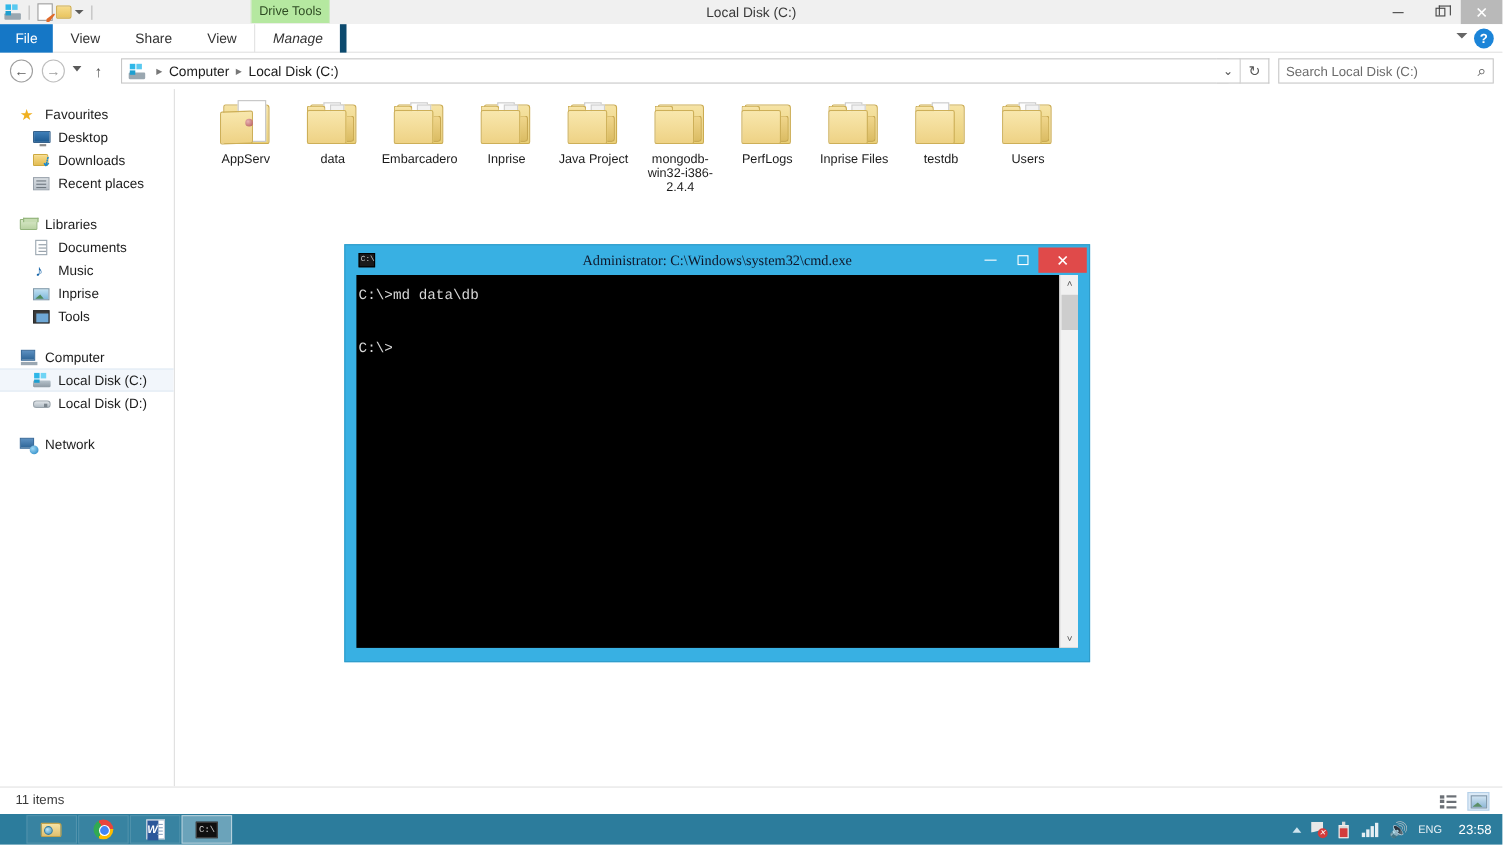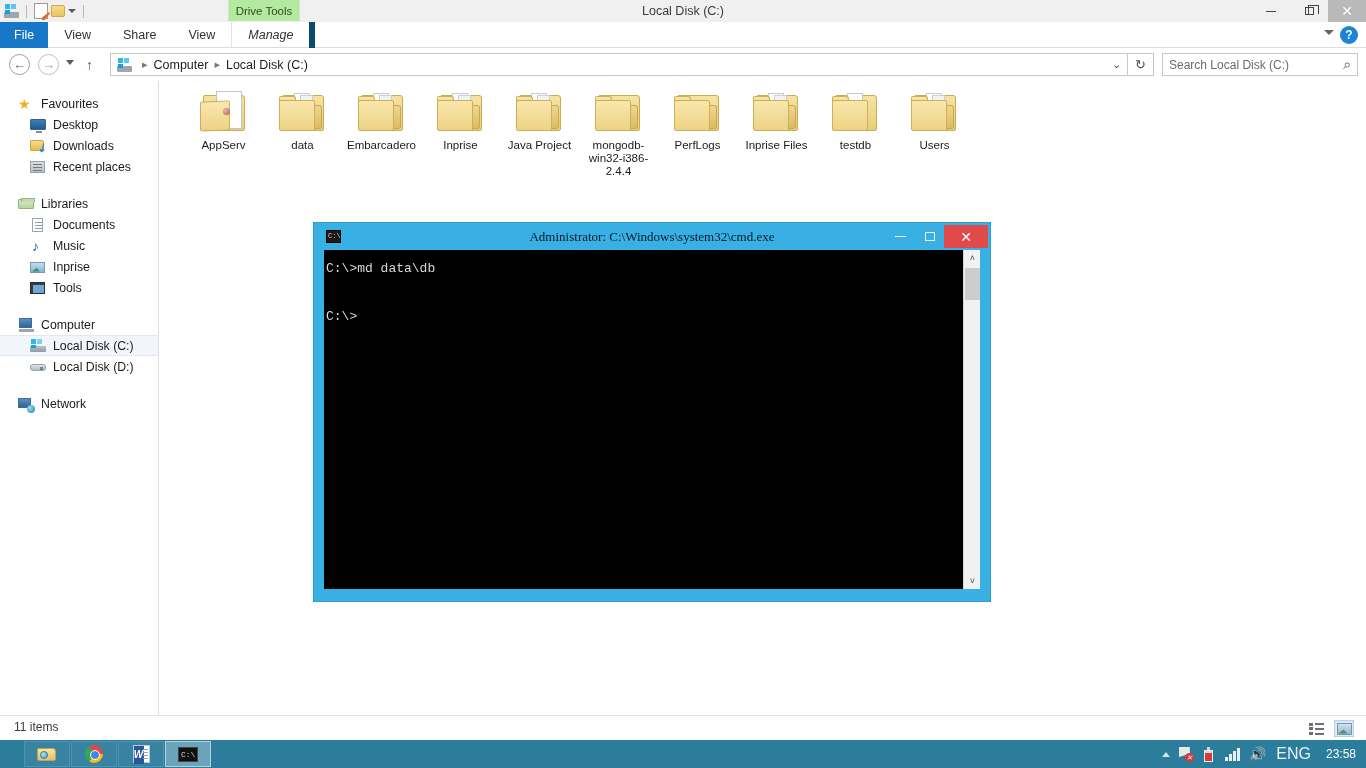--- a/index.html
+++ b/index.html
@@ -232,21 +232,21 @@
   .tr-flag { width:14px;height:14px;position:relative; }
   .tr-flag .fl{position:absolute;left:0;top:0;width:11px;height:10px;background:#e8e8e8;clip-path:polygon(0 0,100% 0,100% 70%,0 100%);}
   .tr-flag .xx{position:absolute;right:-1px;bottom:-1px;width:9px;height:9px;border-radius:50%;background:#d33c3c;color:#fff;font-size:7px;text-align:center;line-height:9px;}
   .tr-batt { width:14px;height:15px;position:relative; }
   .tr-batt .bb{position:absolute;left:2px;top:3px;width:9px;height:12px;background:#d8d8d8;border:1px solid #eee;}
   .tr-batt .bf{position:absolute;left:3px;top:6px;width:7px;height:8px;background:#d33c3c;}
   .tr-batt .bt{position:absolute;left:5px;top:0px;width:3px;height:3px;background:#d8d8d8;}
   .tr-sig { width:16px;height:13px;position:relative; }
   .tr-sig i{position:absolute;bottom:0;width:3px;background:#e6eef3;}
   .tr-vol { color:#e6eef3; font-size:14px; }
-  .tray-txt { color:#eaf2f6; font-size:16px; }
+  .tray-txt { color:#eaf2f6; font-size:10px; }
   .tray-clock { color:#ffffff; font-size:12px; margin-left:6px; }
 </style>
 </head>
 <body>
 
 <div id="screen">
 
   <div class="titlebar">
     <div class="qat">
       <span class="ico-drive-sm">

